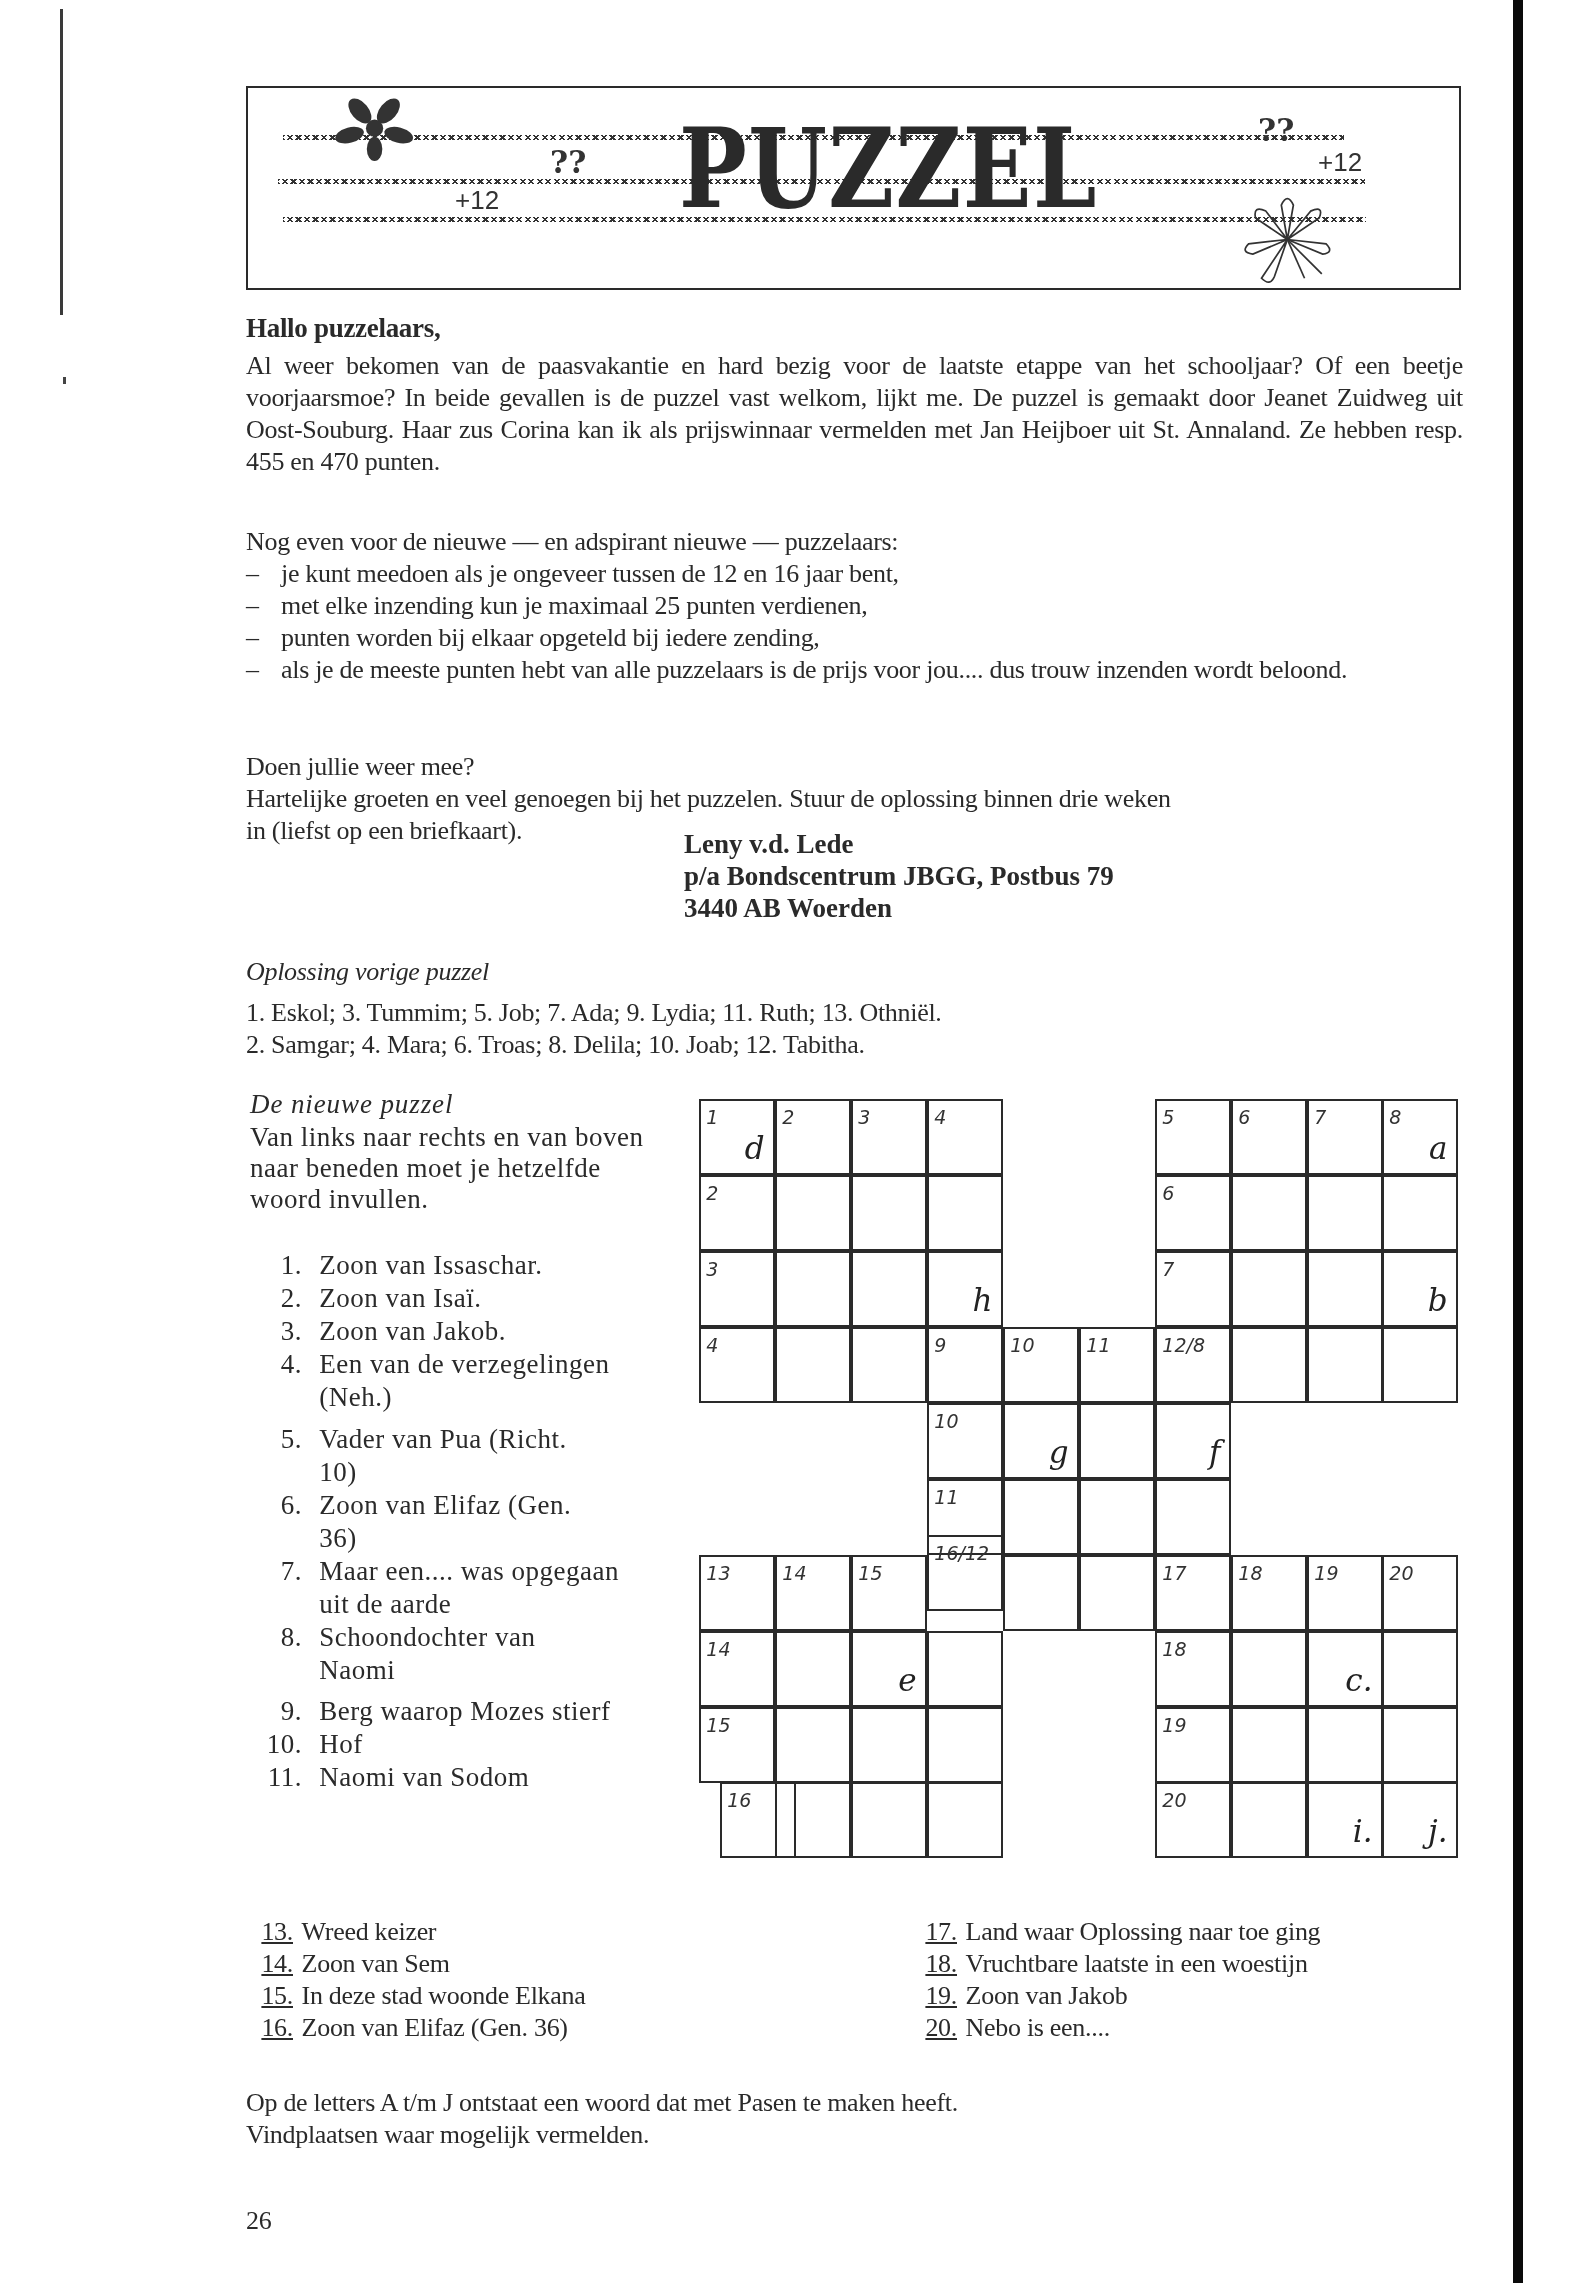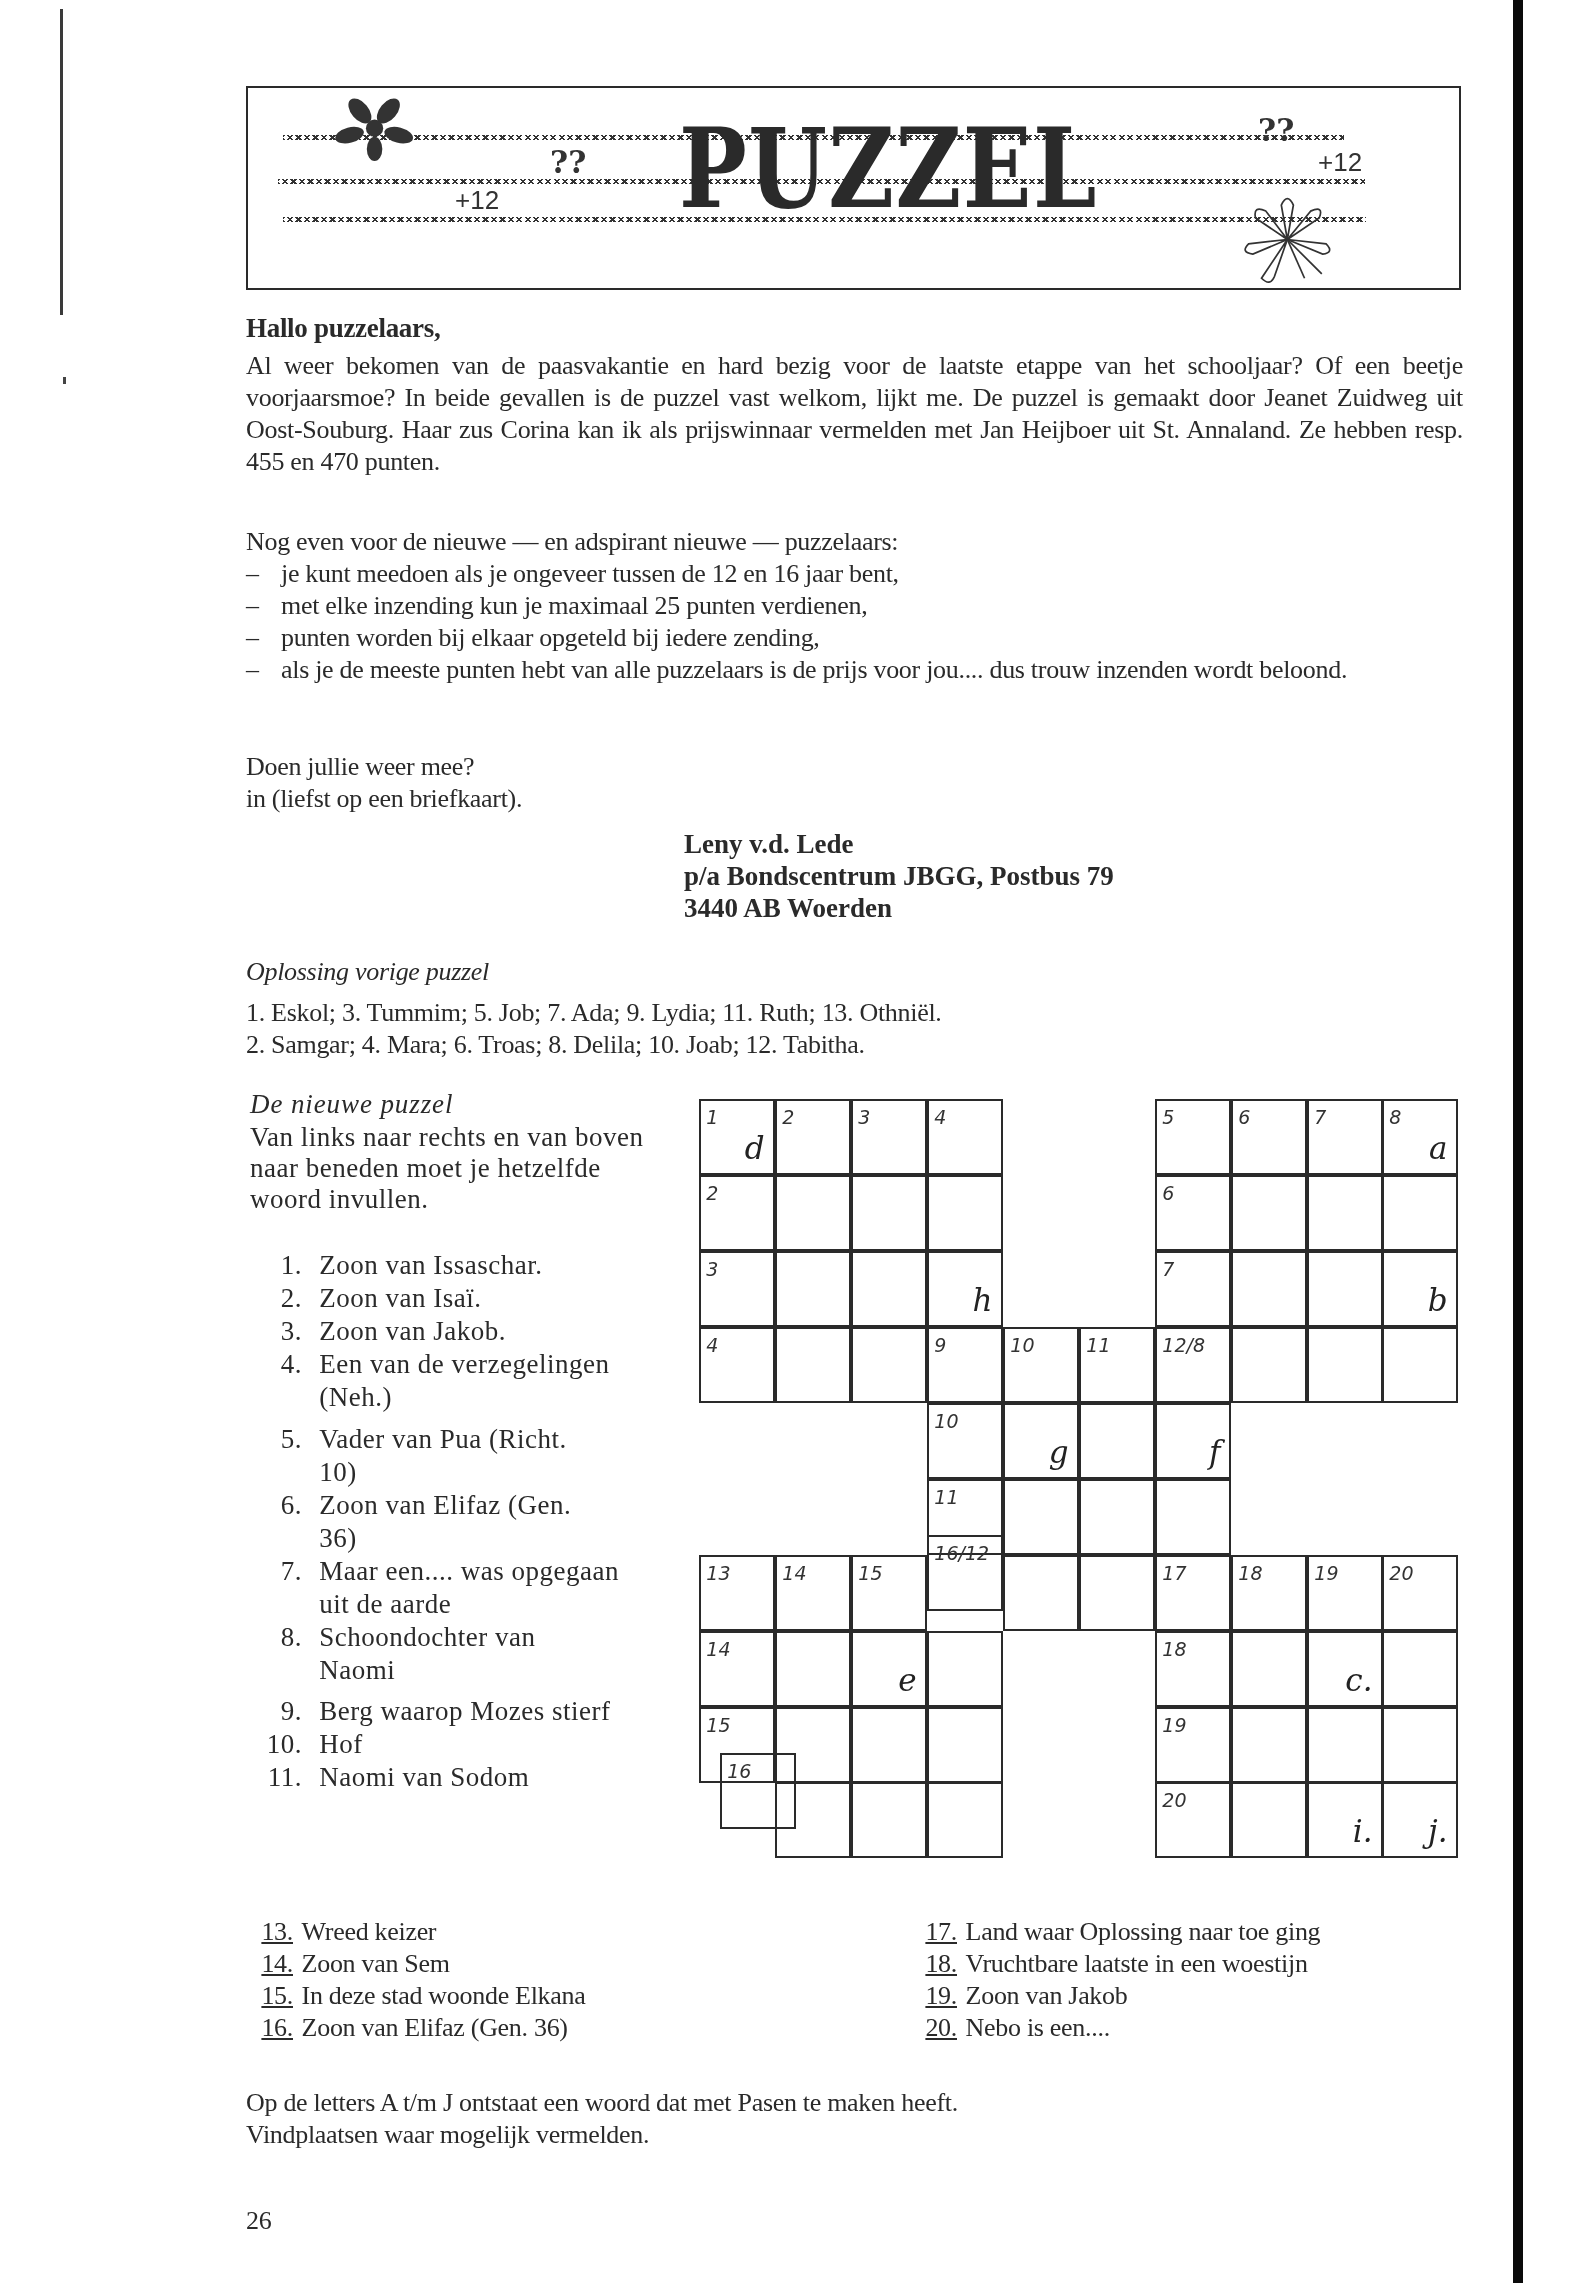--- a/index.html
+++ b/index.html
@@ -118,20 +118,21 @@
       <span>punten worden bij elkaar opgeteld bij iedere zending,</span>
     </div>
   <div class="bullet">
       <span class="dash">–</span>
       <span>als je de meeste punten hebt van alle puzzelaars is de prijs voor jou.... dus trouw inzenden wordt beloond.</span>
     </div>
 </div>
 
 <div class="abs txt closing">
   <div>Doen jullie weer mee?</div>
+  <div>Hartelijke groeten en veel genoegen bij het puzzelen. Stuur de oplossing binnen drie weken</div>
   <div>in (liefst op een briefkaart).</div>
 </div>
 
 <div class="abs sig">
   <div>Leny v.d. Lede</div>
   <div>p/a Bondscentrum JBGG, Postbus 79</div>
   <div>3440  AB   Woerden</div>
 </div>
 
 <div class="abs txt sol-title">Oplossing vorige puzzel</div>
@@ -501,21 +502,21 @@
       <span class="l"></span>
     </div>
     <div class="cell" style="left: 608px; top: 608px;">
       <span class="n"></span>
       <span class="l"></span>
     </div>
     <div class="cell" style="left: 683px; top: 608px;">
       <span class="n"></span>
       <span class="l"></span>
     </div>
-    <div class="cell" style="left: 0px; top: 654px; margin-left: 20px;">
+    <div class="cell" style="left: 0px; top: 683px; margin-left: 20px;">
       <span class="n">16</span>
       <span class="l"></span>
     </div>
     <div class="cell" style="left: 76px; top: 683px;">
       <span class="n"></span>
       <span class="l"></span>
     </div>
     <div class="cell" style="left: 152px; top: 683px;">
       <span class="n"></span>
       <span class="l"></span>

